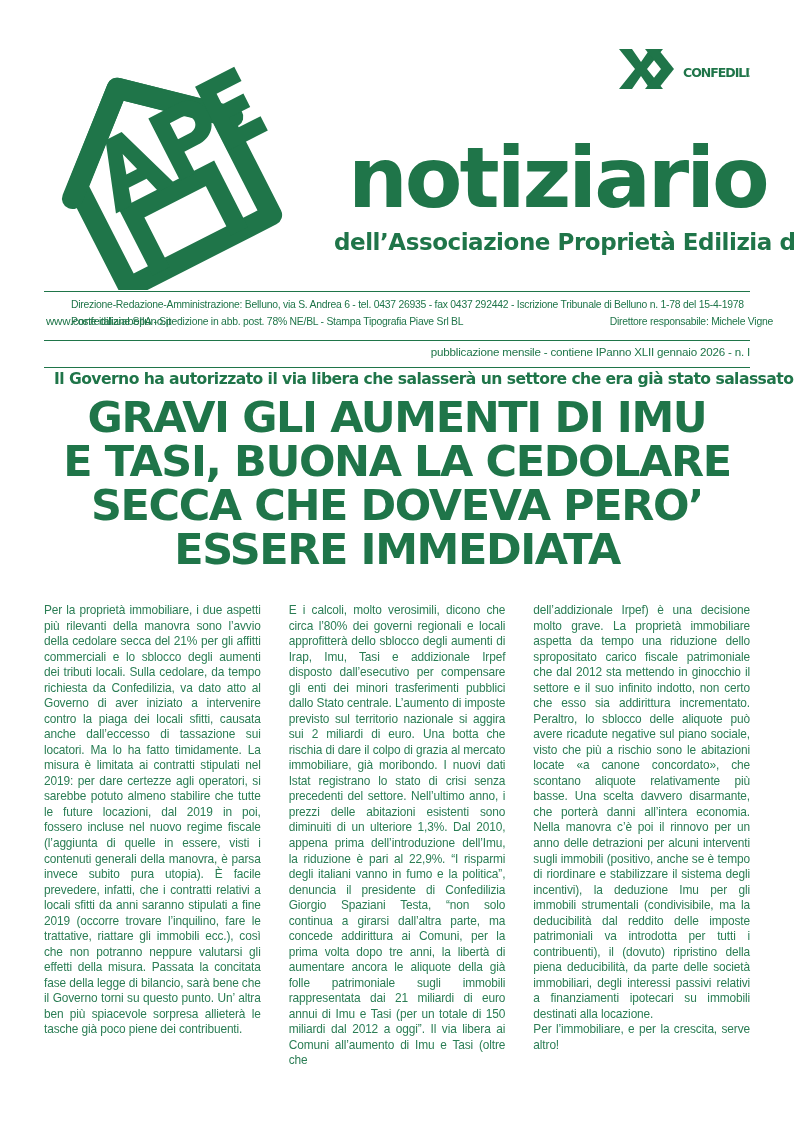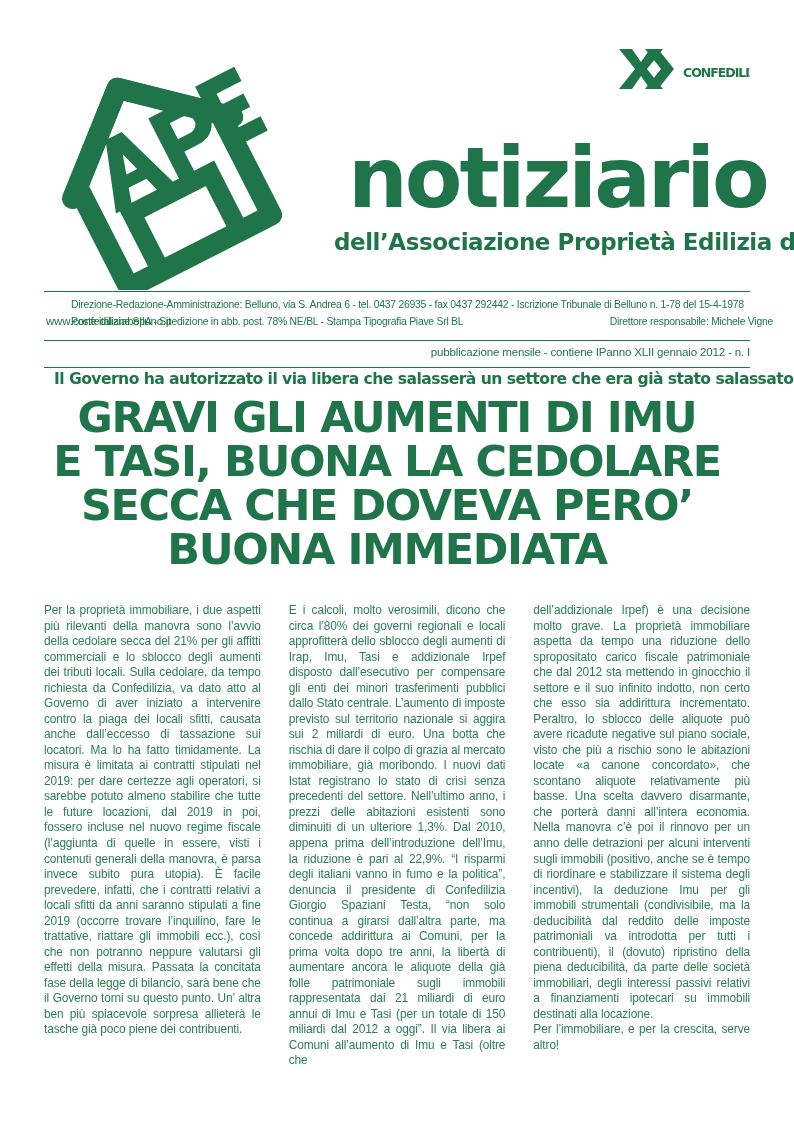--- a/index.html
+++ b/index.html
@@ -141,21 +141,21 @@
     font-family: "DejaVu Sans", sans-serif;
     font-weight: bold;
     font-size: 15.6px;
     letter-spacing: -0.55px;
     color: #1f7549;
     white-space: nowrap;
   }
 
   .headline {
     position: absolute;
-    left: 28px;
+    left: 38px;
     top: 396px;
     width: 718px;
     text-align: center;
     font-family: "DejaVu Sans", sans-serif;
     font-weight: bold;
     font-size: 43px;
     line-height: 1.02;
     letter-spacing: -1.4px;
     color: #1f7549;
   }
@@ -252,32 +252,32 @@
     <div class="imprint-row">
       <span class="l">Poste italiane SpA - Spedizione in abb. post. 78% NE/BL - Stampa Tipografia Piave Srl BL</span>
       <span class="r">Direttore responsabile: Michele Vigne</span>
     </div>
   </div>
 
   <div class="rule rule-mid"></div>
 
   <div class="issue-row">
     <span>pubblicazione mensile - contiene IP</span>
-    <span>anno XLII gennaio 2012 - n. I</span>
+    <span>anno XLII gennaio 2026 - n. I</span>
   </div>
 
   <div class="rule rule-bot"></div>
 
   <div class="kicker">Il Governo ha autorizzato il via libera che salasserà un settore che era già stato salassato</div>
 
   <div class="headline">
     <span class="hl">GRAVI GLI AUMENTI DI IMU</span>
     <span class="hl">E TASI, BUONA LA CEDOLARE</span>
     <span class="hl">SECCA CHE DOVEVA PERO’</span>
-    <span class="hl">BUONA IMMEDIATA</span>
+    <span class="hl">ESSERE IMMEDIATA</span>
   </div>
 
   <div class="columns">
     <div class="col">
       <p>Per la proprietà immobiliare, i due aspetti più rilevanti della manovra sono l’avvio della cedolare secca del 21% per gli affitti commerciali e lo sblocco degli aumenti dei tributi locali. Sulla cedolare, da tempo richiesta da Confedilizia, va dato atto al Governo di aver iniziato a intervenire contro la piaga dei locali sfitti, causata anche dall’eccesso di tassazione sui locatori. Ma lo ha fatto timidamente. La misura è limitata ai contratti stipulati nel 2019: per dare certezze agli operatori, si sarebbe potuto almeno stabilire che tutte le future locazioni, dal 2019 in poi, fossero incluse nel nuovo regime fiscale (l’aggiunta di quelle in essere, visti i contenuti generali della manovra, è parsa invece subito pura utopia). È facile prevedere, infatti, che i contratti relativi a locali sfitti da anni saranno stipulati a fine 2019 (occorre trovare l’inquilino, fare le trattative, riattare gli immobili ecc.), così che non potranno neppure valutarsi gli effetti della misura. Passata la concitata fase della legge di bilancio, sarà bene che il Governo torni su questo punto. Un’ altra ben più spiacevole sorpresa allieterà le tasche già poco piene dei contribuenti.</p>
     </div>
     <div class="col">
       <p>E i calcoli, molto verosimili, dicono che circa l’80% dei governi regionali e locali approfitterà dello sblocco degli aumenti di Irap, Imu, Tasi e addizionale Irpef disposto dall’esecutivo per compensare gli enti dei minori trasferimenti pubblici dallo Stato centrale. L’aumento di imposte previsto sul territorio nazionale si aggira sui 2 miliardi di euro. Una botta che rischia di dare il colpo di grazia al mercato immobiliare, già moribondo. I nuovi dati Istat registrano lo stato di crisi senza precedenti del settore. Nell’ultimo anno, i prezzi delle abitazioni esistenti sono diminuiti di un ulteriore 1,3%. Dal 2010, appena prima dell’introduzione dell’Imu, la riduzione è pari al 22,9%. “I risparmi degli italiani vanno in fumo e la politica”, denuncia il presidente di Confedilizia Giorgio Spaziani Testa, “non solo continua a girarsi dall’altra parte, ma concede addirittura ai Comuni, per la prima volta dopo tre anni, la libertà di aumentare ancora le aliquote della già folle patrimoniale sugli immobili rappresentata dai 21 miliardi di euro annui di Imu e Tasi (per un totale di 150 miliardi dal 2012 a oggi”. Il via libera ai Comuni all’aumento di Imu e Tasi (oltre che</p>
     </div>
     <div class="col">

